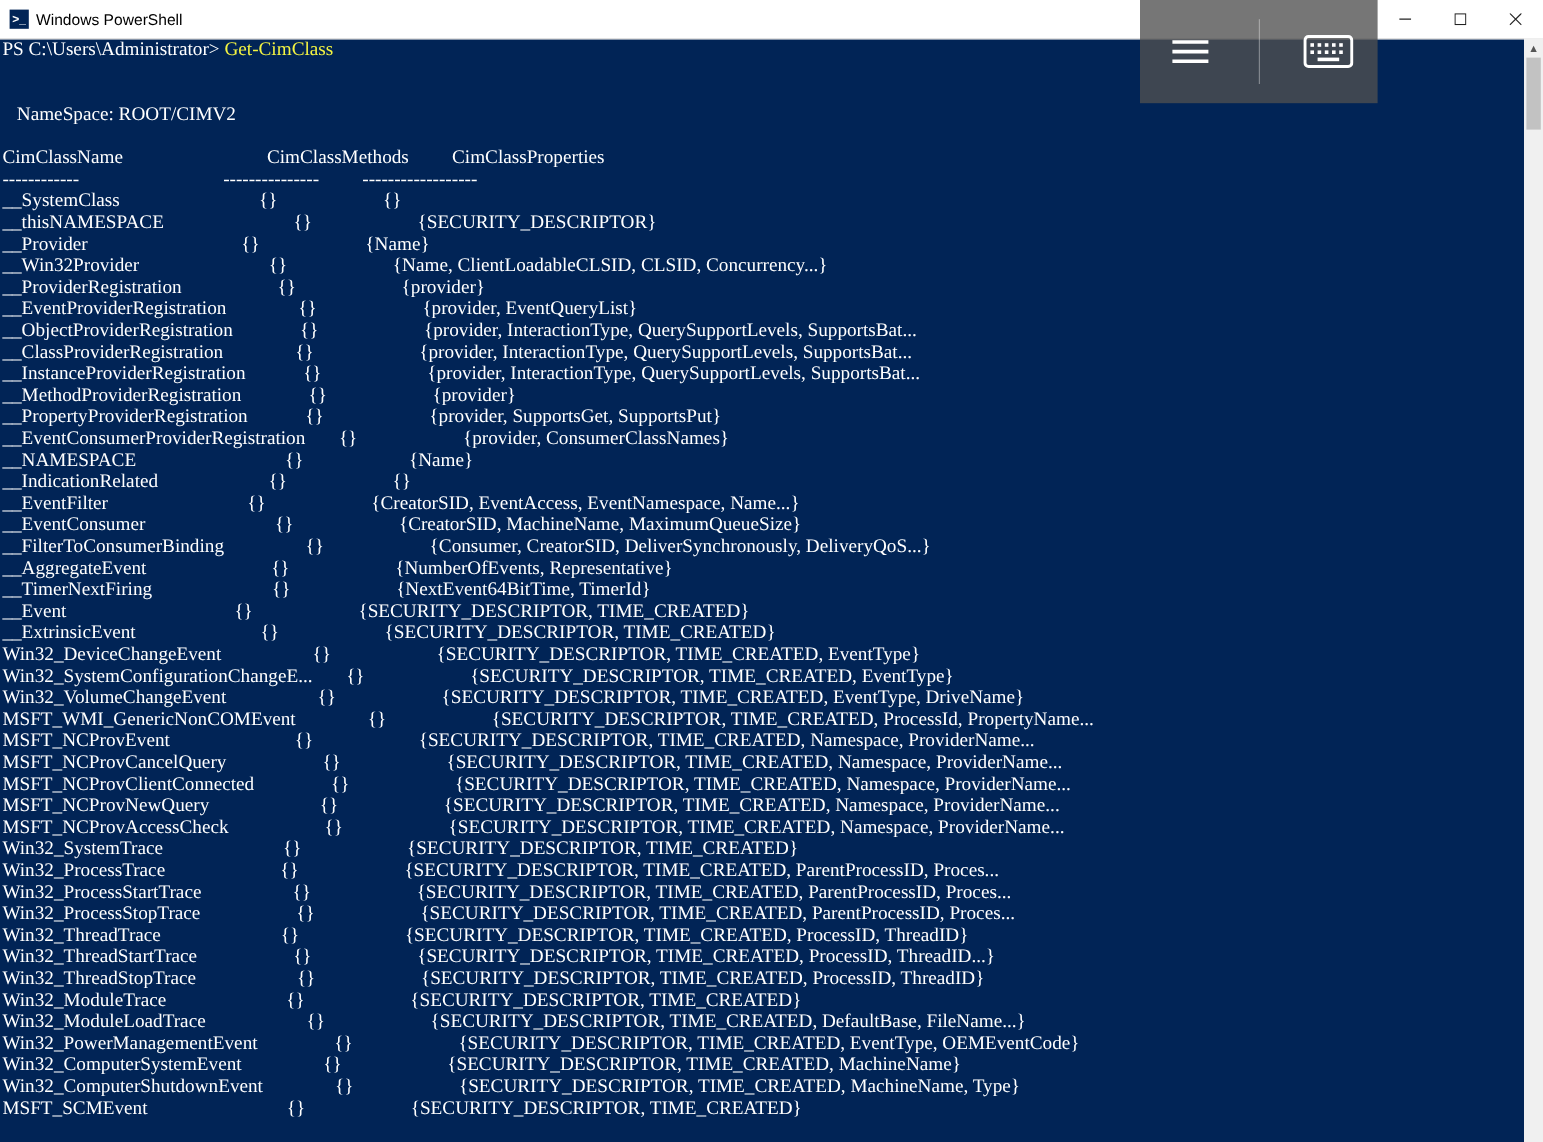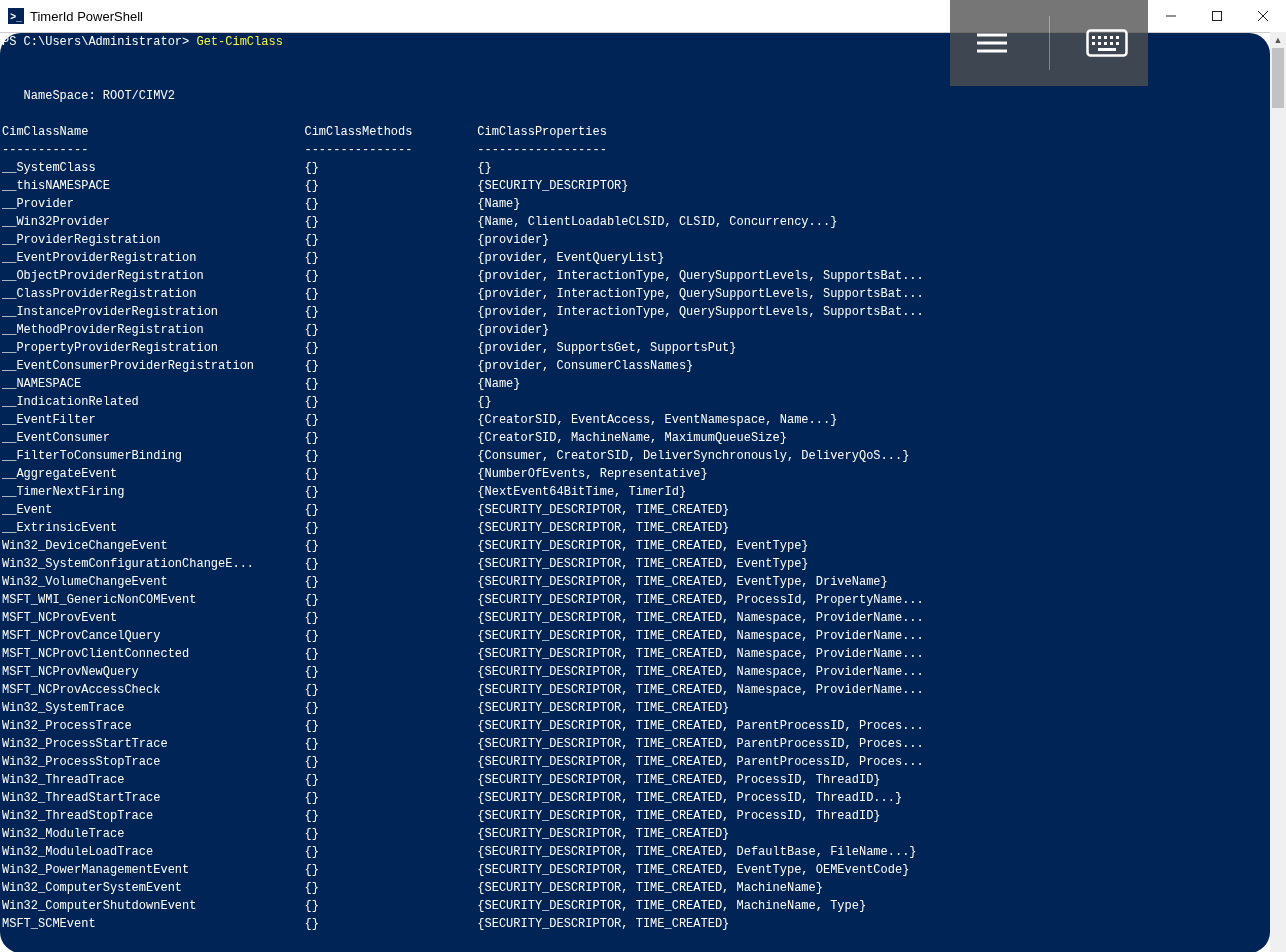--- a/index.html
+++ b/index.html
@@ -74,27 +74,26 @@
     width: 1px;
     height: 54px;
     background: rgba(255,255,255,0.35);
   }
   .terminal {
     position: relative;
     width: 1270px;
     height: 920px;
     background: #012456;
     color: #ffffff;
-    font-family: Liberation Mono, monospace;
-    font-size: 12px;
+    font-family: Liberation Serif, serif;
+    font-size: 16px;
     line-height: 18px;
     white-space: pre;
     padding: 0 0 0 2px;
     box-sizing: border-box;
-    border-radius: 21px;
   }
   .scrollbar {
     position: absolute;
     right: 0;
     top: 32px;
     width: 16px;
     height: 920px;
     background: #f0f0f0;
   }
   .scroll-arrow {
@@ -117,21 +116,21 @@
   }
   .prompt-path { color: #ffffff; }
   .prompt-cmd  { color: #f4f442; }
   .row-line { display: block; }
 </style>
 </head>
 <body>
 
 <div class="titlebar">
   <div class="titlebar-icon">&gt;_</div>
-  <div class="titlebar-title">TimerId PowerShell</div>
+  <div class="titlebar-title">Windows PowerShell</div>
   <div class="win-controls">
     <div class="win-btn">
       <svg width="10" height="10">
           <line x1="0" y1="5" x2="10" y2="5" stroke="#222" stroke-width="1"></line>
         </svg>
     </div>
     <div class="win-btn">
       <svg width="10" height="10">
           <rect x="0.5" y="0.5" width="9" height="9" fill="none" stroke="#222" stroke-width="1"></rect>
         </svg>

